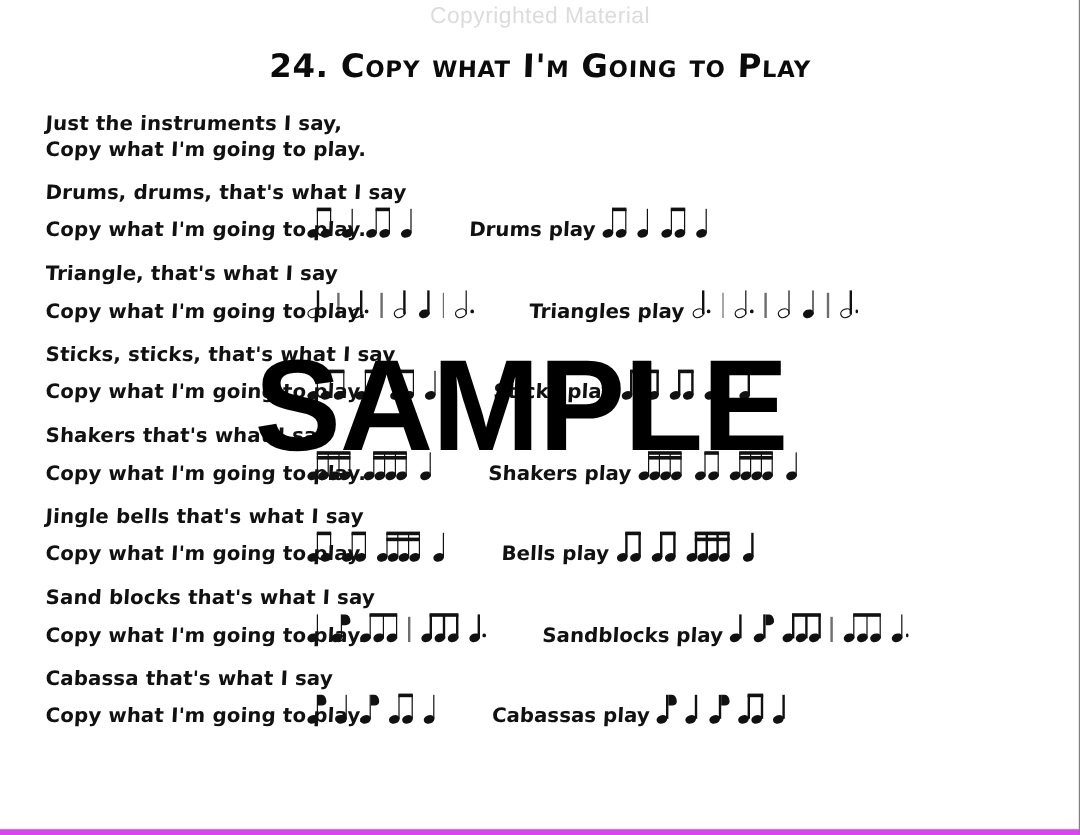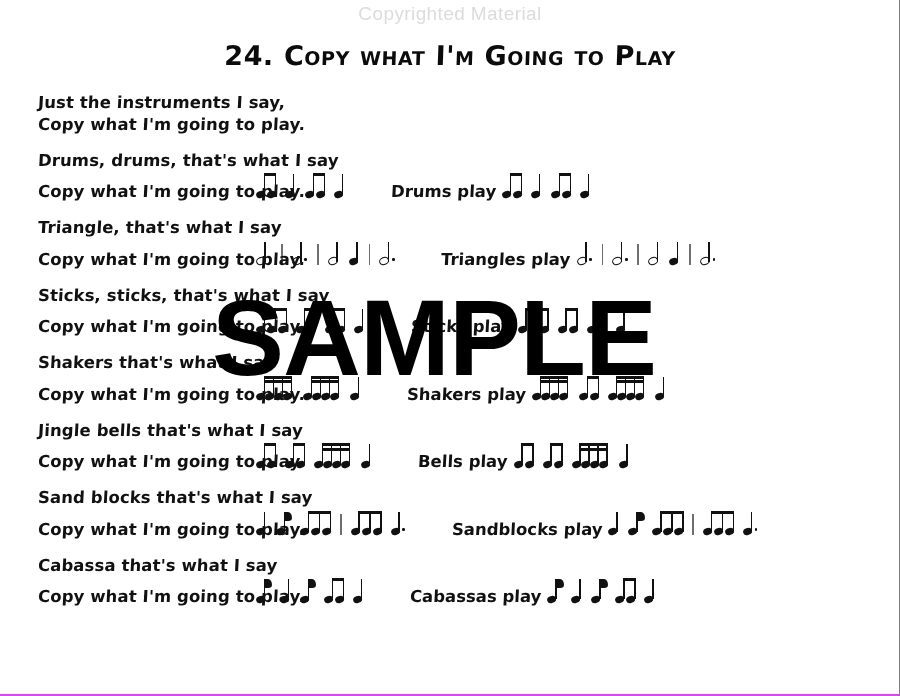--- a/index.html
+++ b/index.html
@@ -6,21 +6,21 @@
     margin: 0;
     padding: 0;
     background: #ffffff;
   }
   #page {
     position: relative;
     width: 900px;
     height: 696px;
     background: #ffffff;
     border-right: 1px solid #808080;
-    border-bottom: 2px solid #d946ef;
+    border-bottom: 5px solid #d946ef;
     box-sizing: border-box;
     overflow: hidden;
     font-family: "DejaVu Sans", sans-serif;
   }
 
   
   #copyright-banner {
     position: absolute;
     top: 3px;
     left: 0;

